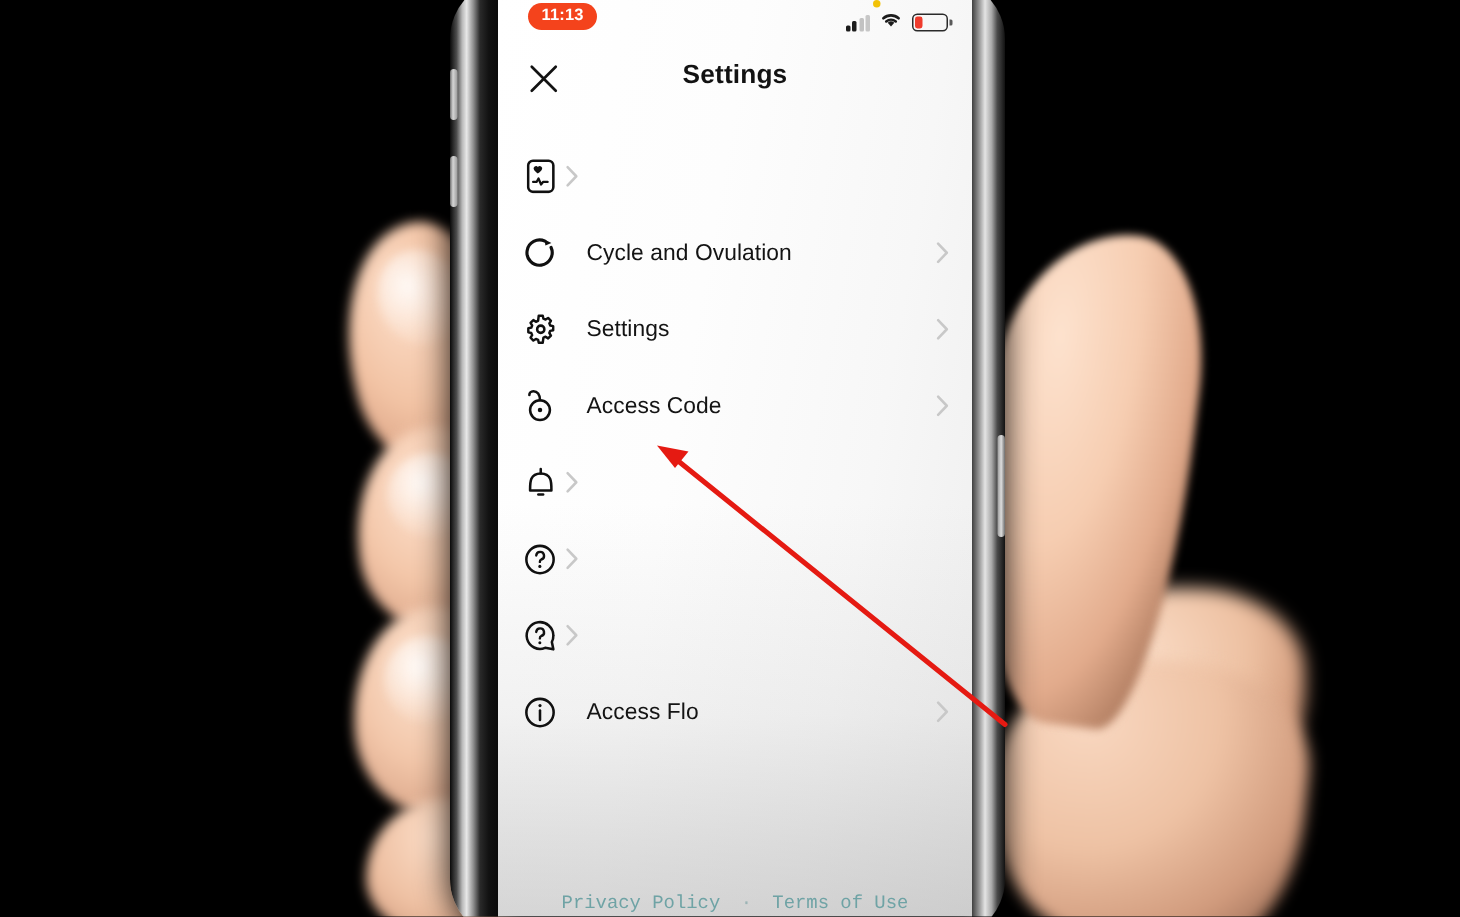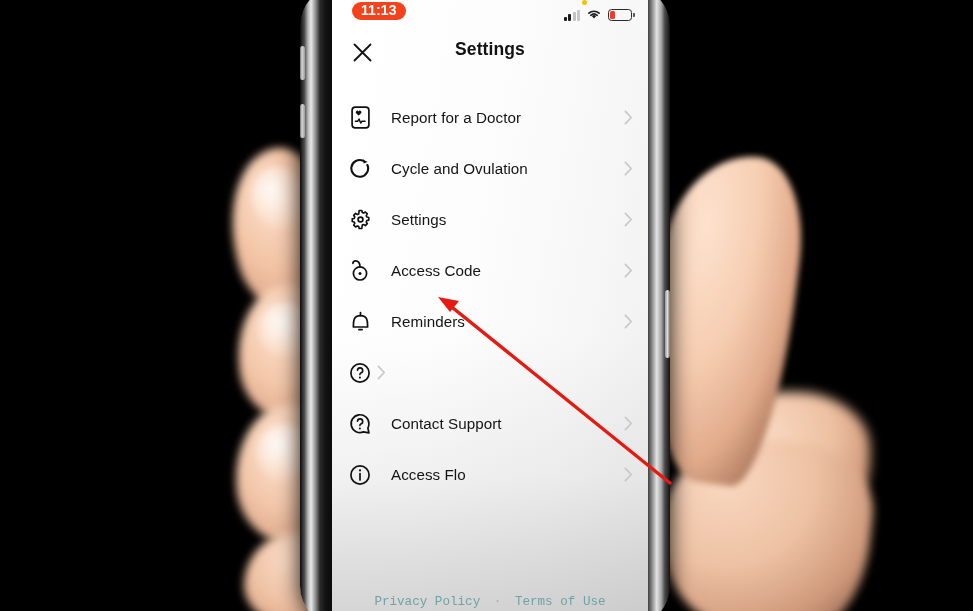--- a/index.html
+++ b/index.html
@@ -170,21 +170,21 @@
   
   #status-bar {
     position: relative;
     height: 28px;
   }
   #recording-pill {
     position: absolute;
     left: 20px; top: 2px;
     background: #f4431c;
     color: #ffffff;
-    font-size: 14px;
+    font-size: 11px;
     font-weight: bold;
     letter-spacing: .1px;
     padding: 2px 9px 3px;
     border-radius: 11px;
     line-height: 13px;
   }
   #status-icons {
     position: absolute;
     right: 16px; top: 6px;
     display: flex;
@@ -366,21 +366,20 @@
   <div id="menu-list">
 
     <div class="menu-row">
       <span class="menu-icon">
         <svg width="19" height="23" viewBox="0 0 19 23">
           <rect x="1.1" y="1.1" width="16.8" height="20.8" rx="3.2" fill="none" stroke="#101010" stroke-width="1.7"></rect>
           <path d="M7.6 5.4a1.55 1.55 0 0 0-2.6 1.7c.4.9 2.6 2.5 2.6 2.5s2.2-1.6 2.6-2.5a1.55 1.55 0 0 0-2.6-1.7z" fill="#101010"></path>
           <path d="M4.4 15.3l2.3 0 1.3-2.3 1.7 4 1.3-1.7 3.1 0" fill="none" stroke="#101010" stroke-width="1.5" stroke-linejoin="round" stroke-linecap="round"></path>
         </svg>
       </span>
-      <span class="menu-label">Report for a Doctor</span>
       <span class="chevron">
         <svg width="9" height="15" viewBox="0 0 9 15">
             <path d="M1.4 1.4 L7.2 7.5 L1.4 13.6" stroke="#c8c8c8" stroke-width="1.7" fill="none" stroke-linecap="round" stroke-linejoin="round"></path>
           </svg>
       </span>
     </div>
 
 
     <div class="menu-row">
       <span class="menu-icon">
@@ -429,21 +428,20 @@
     </div>
 
     <div class="menu-row">
       <span class="menu-icon">
         <svg width="21" height="23" viewBox="0 0 21 23">
           <path d="M3.4 17.0 C3.4 12.2 3.0 5.6 10.5 5.6 C18.0 5.6 17.6 12.2 17.6 17.0 Z" fill="none" stroke="#101010" stroke-width="1.7" stroke-linejoin="round"></path>
           <path d="M10.5 5.6 L10.5 2.6" stroke="#101010" stroke-width="1.7" stroke-linecap="round"></path>
           <path d="M8.9 19.6 L12.1 19.6" stroke="#101010" stroke-width="1.7" stroke-linecap="round"></path>
         </svg>
       </span>
-      <span class="menu-label">Reminders</span>
       <span class="chevron">
         <svg width="9" height="15" viewBox="0 0 9 15">
             <path d="M1.4 1.4 L7.2 7.5 L1.4 13.6" stroke="#c8c8c8" stroke-width="1.7" fill="none" stroke-linecap="round" stroke-linejoin="round"></path>
           </svg>
       </span>
     </div>
 
     <div class="menu-row">
       <span class="menu-icon">
         <svg width="22" height="22" viewBox="0 0 22 22">
@@ -460,21 +458,20 @@
     </div>
 
     <div class="menu-row">
       <span class="menu-icon">
         <svg width="22" height="22" viewBox="0 0 22 22">
           <path d="M19.9 10.6 A8.9 8.9 0 1 0 14.4 18.9 L19.9 19.9 L18.9 15.0 A8.8 8.8 0 0 0 19.9 10.6 Z" fill="none" stroke="#101010" stroke-width="1.7" stroke-linejoin="round"></path>
           <path d="M8.5 8.3 a2.6 2.6 0 1 1 3.3 2.7 c-.7.3-.9.9-.9 1.6" fill="none" stroke="#101010" stroke-width="1.6" stroke-linecap="round"></path>
           <circle cx="10.9" cy="15.5" r="1.0" fill="#101010"></circle>
         </svg>
       </span>
-      <span class="menu-label">Contact Support</span>
       <span class="chevron">
         <svg width="9" height="15" viewBox="0 0 9 15">
             <path d="M1.4 1.4 L7.2 7.5 L1.4 13.6" stroke="#c8c8c8" stroke-width="1.7" fill="none" stroke-linecap="round" stroke-linejoin="round"></path>
           </svg>
       </span>
     </div>
 
     <div class="menu-row">
       <span class="menu-icon">
         <svg width="22" height="22" viewBox="0 0 22 22">

